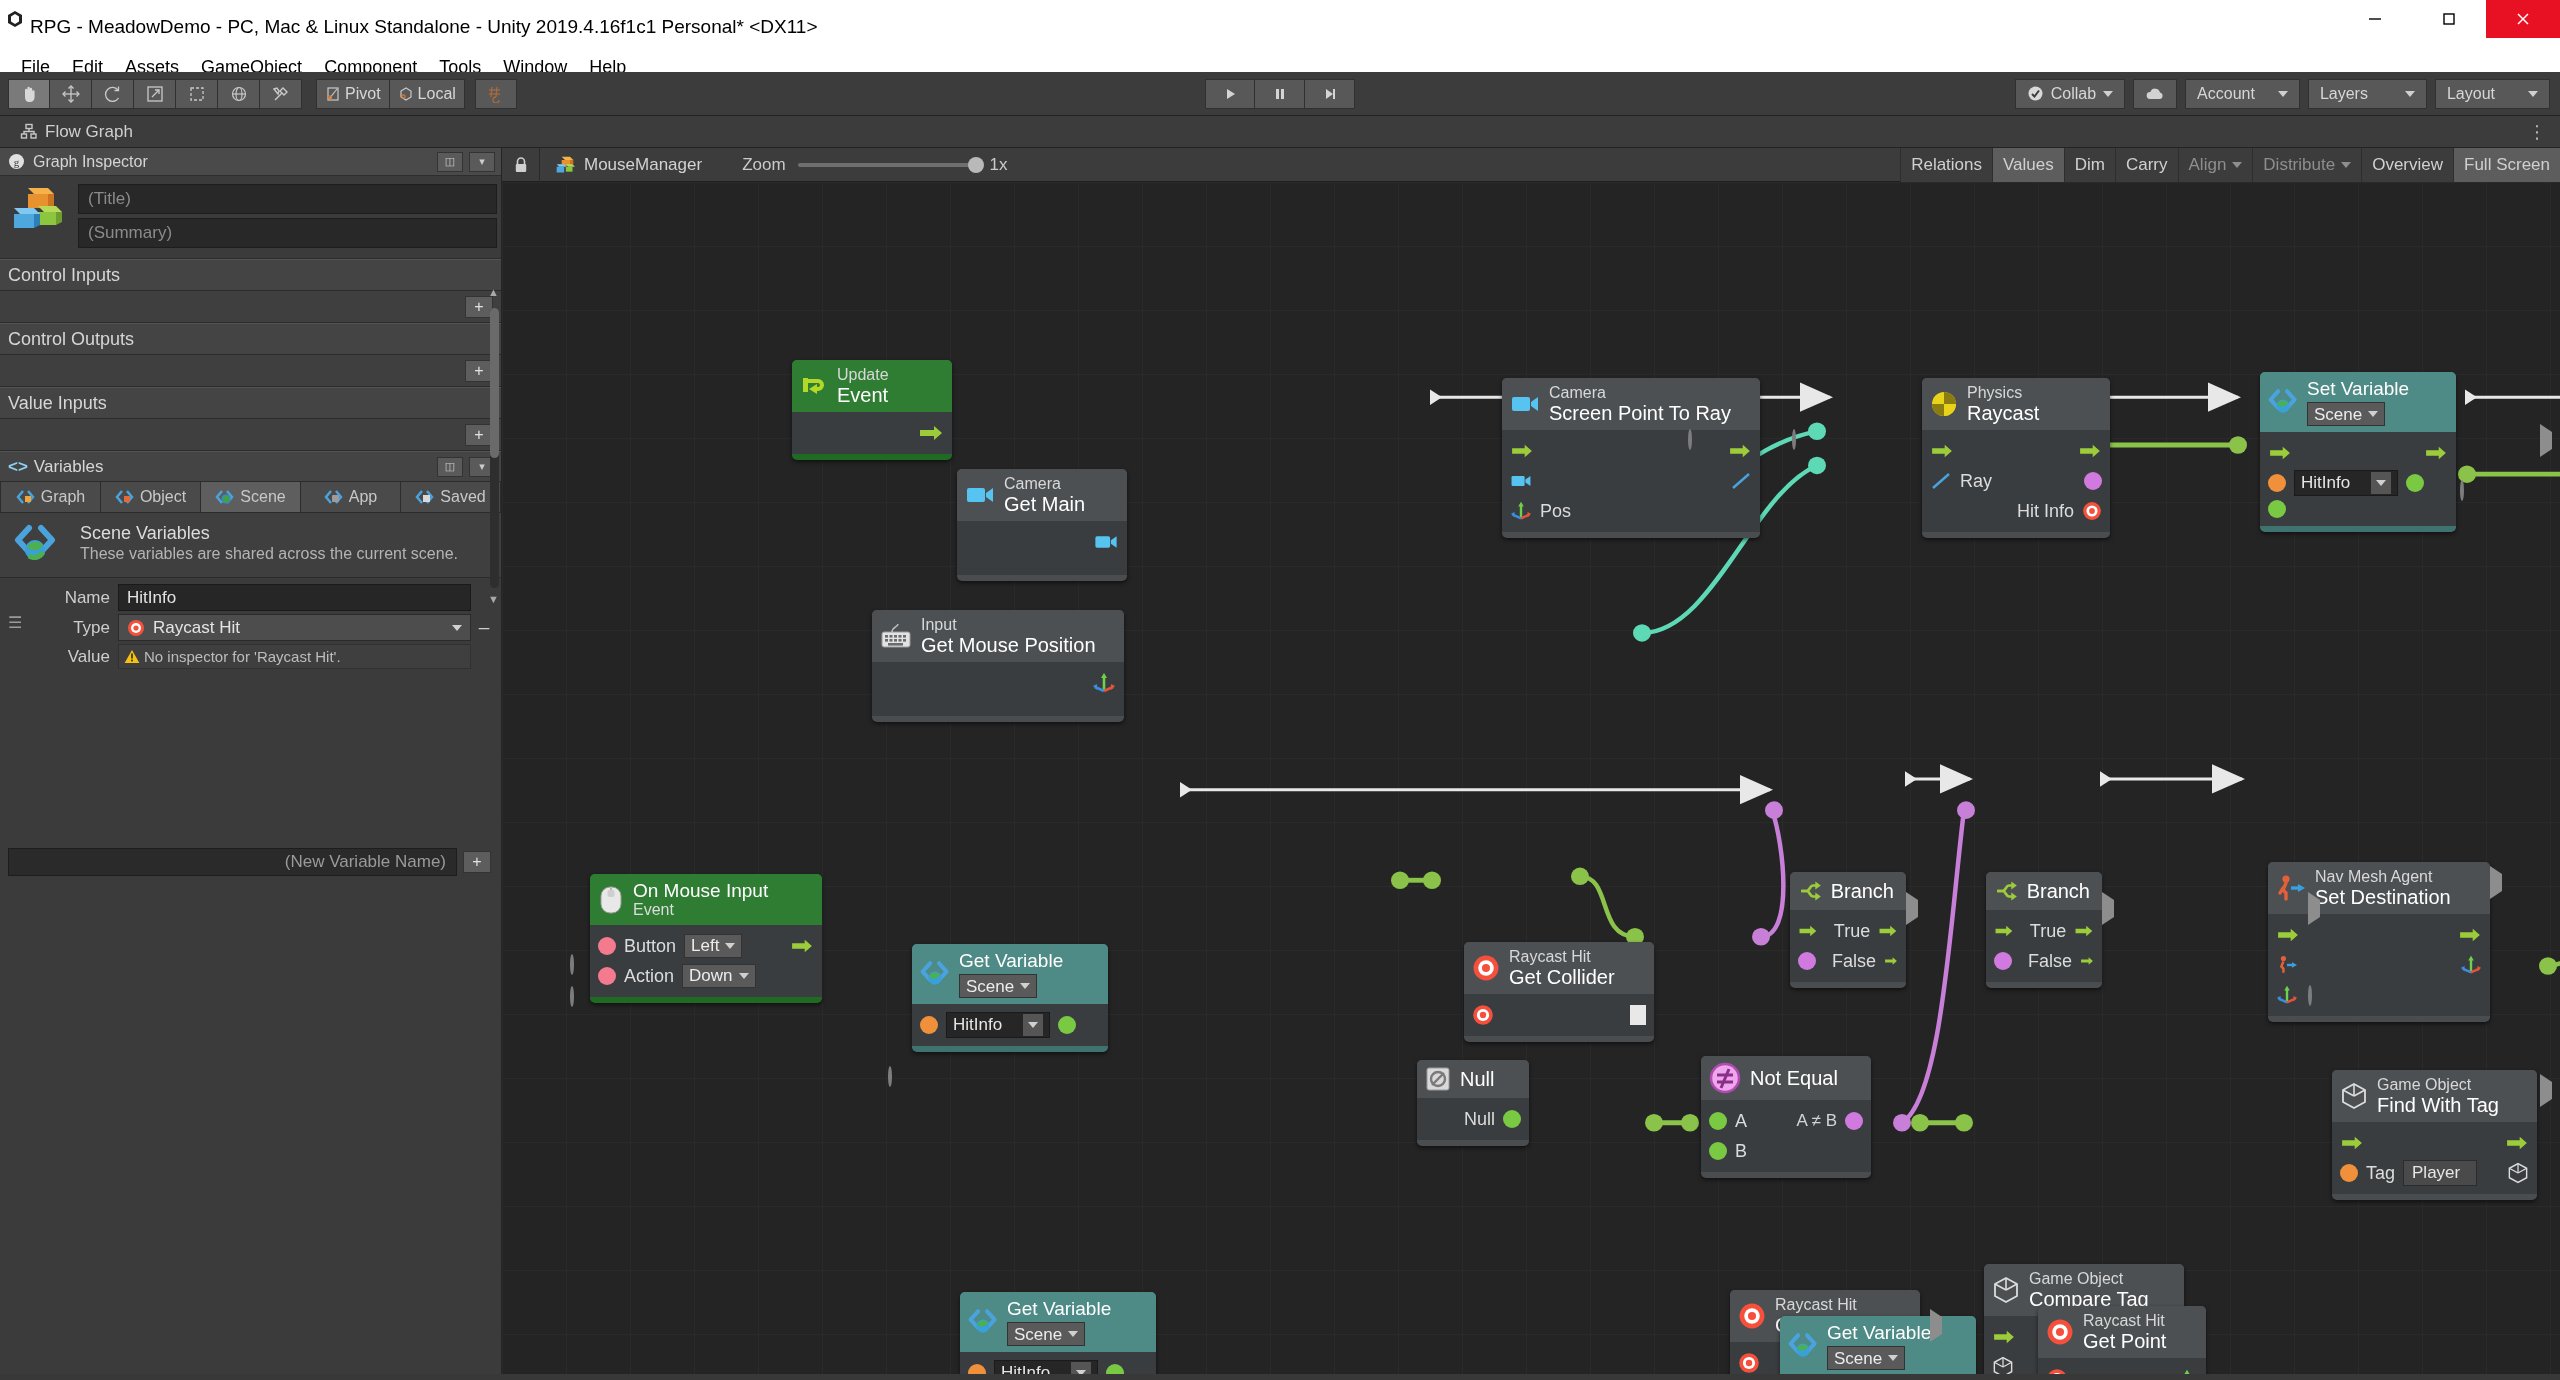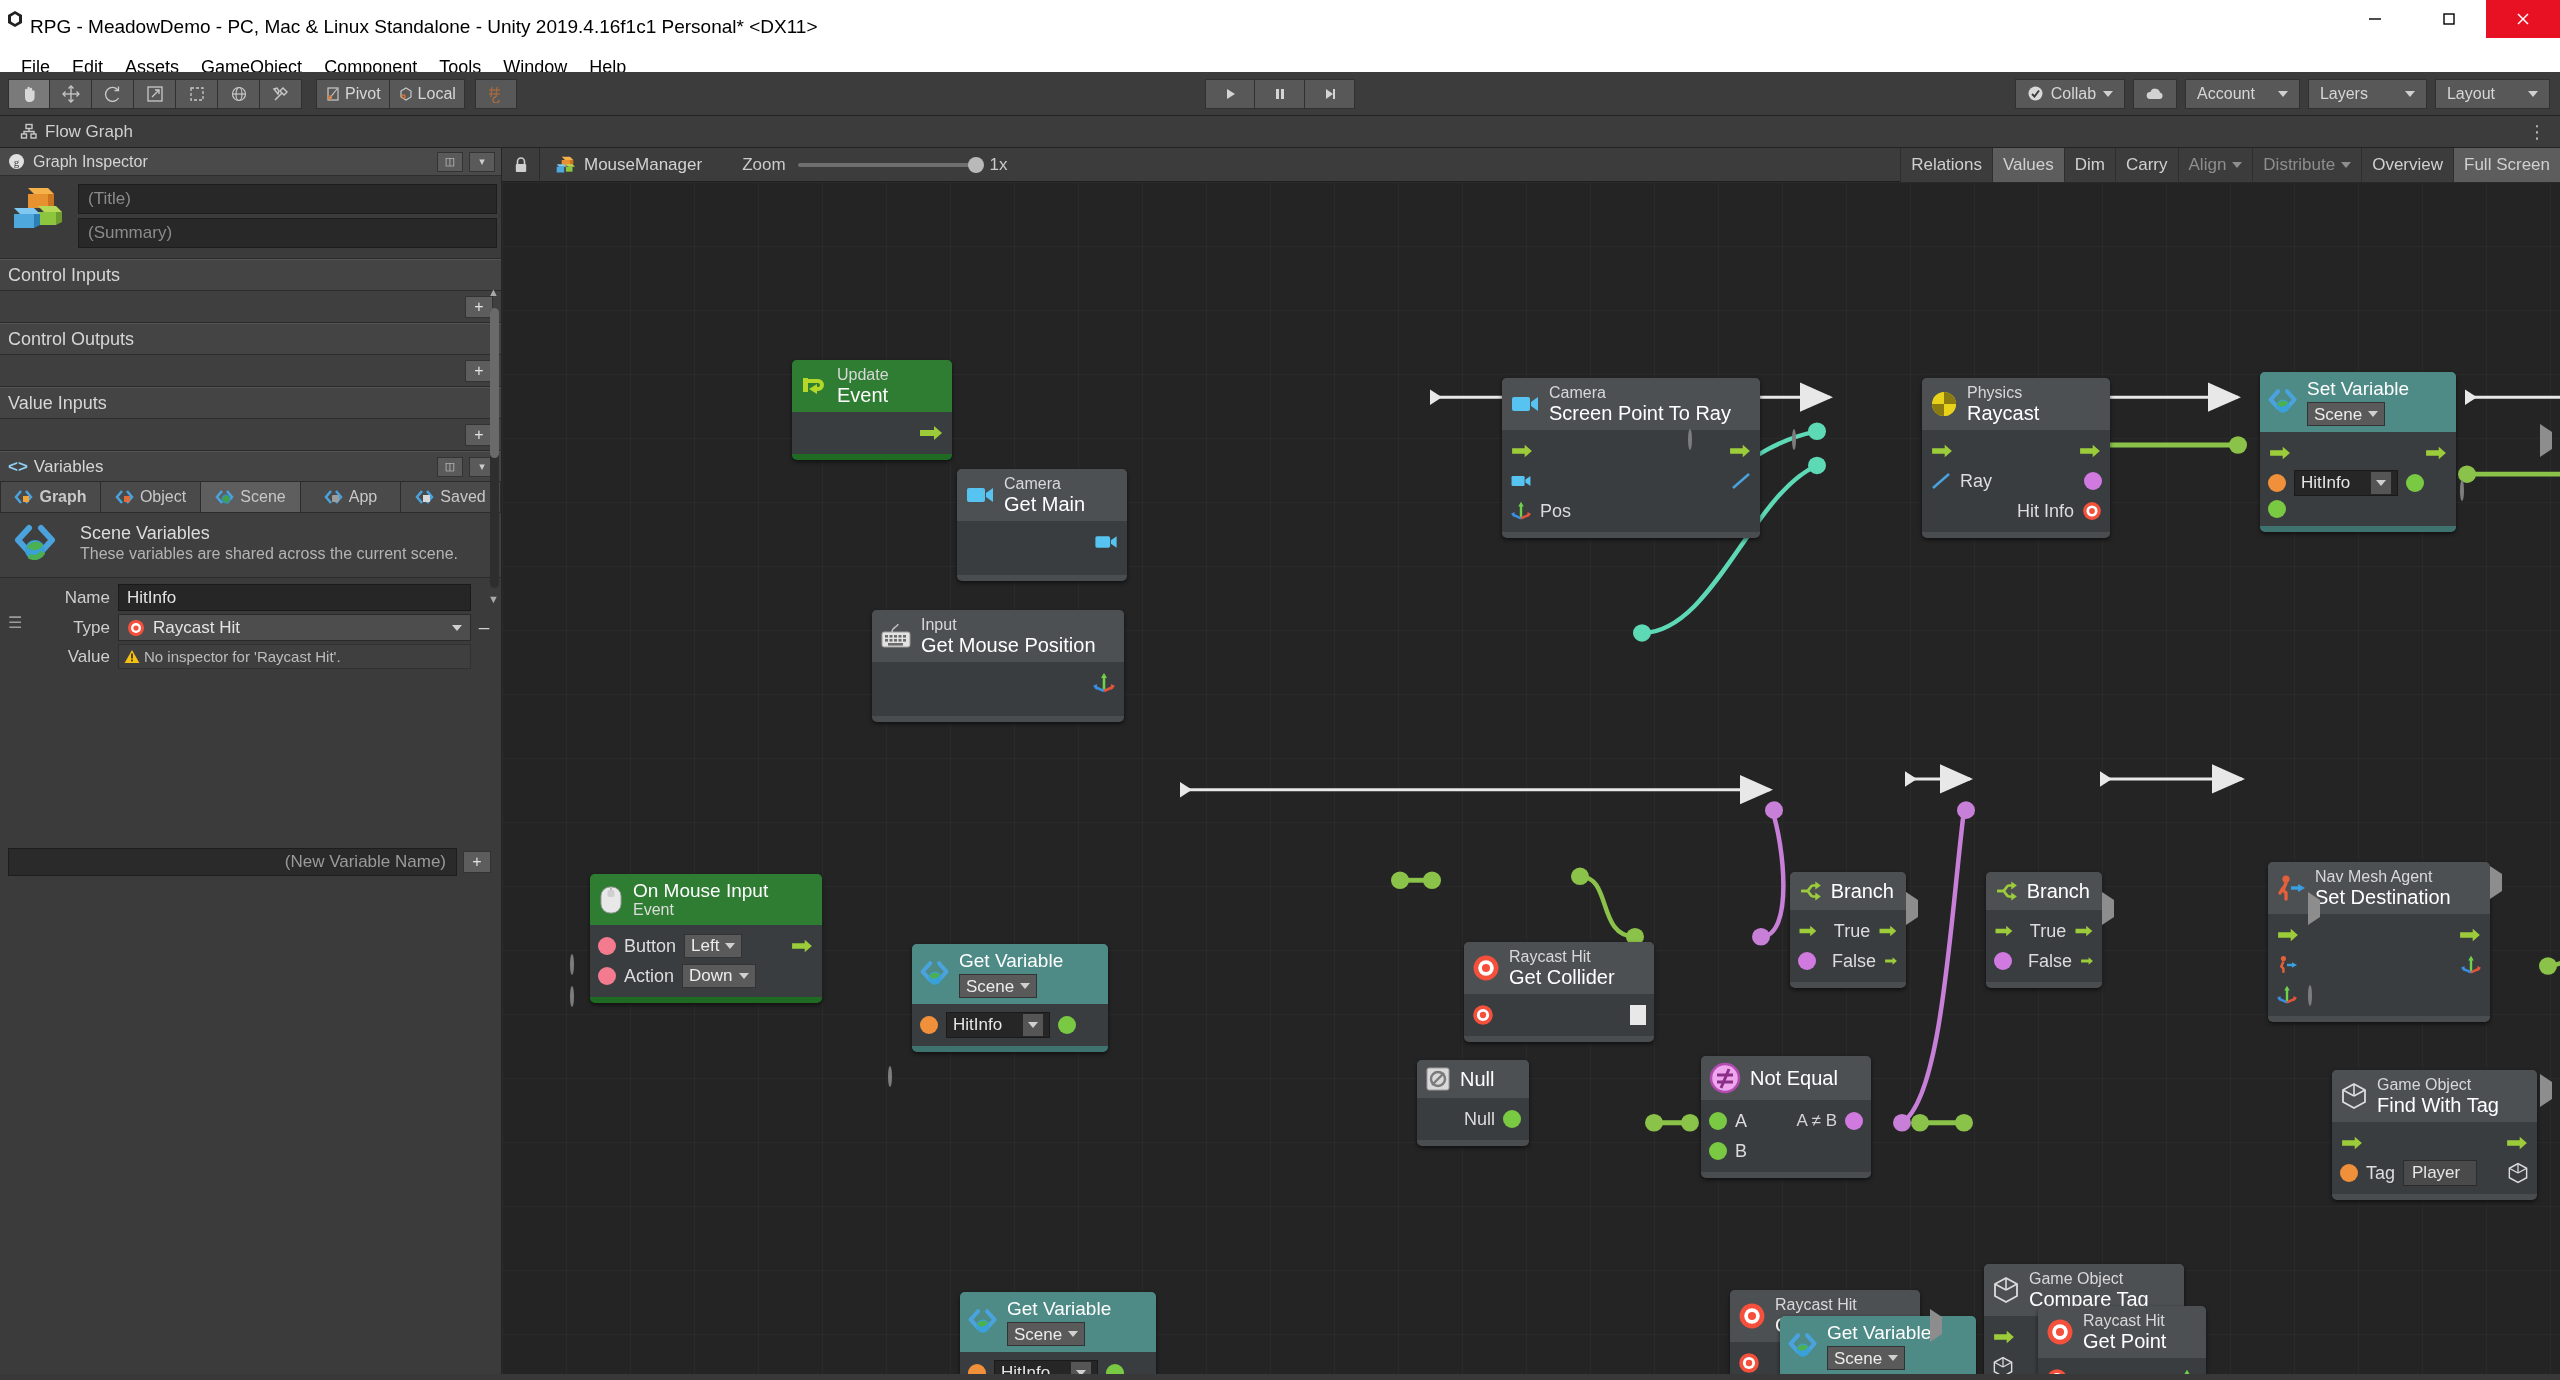--- a/index.html
+++ b/index.html
@@ -54,21 +54,21 @@
 
   .sechdr { height:32px; background:#444; border-top:1px solid #545454; border-bottom:1px solid #2b2b2b; display:flex; align-items:center; padding-left:8px; color:#d6d6d6; font-size:18px;}
   .secbody { height:32px; background:#3f3f3f; display:flex; align-items:center; justify-content:flex-end; padding-right:8px; border-bottom:1px solid #2b2b2b;}
   .plusbtn { width:28px;height:22px;background:#5d5d5d;border:1px solid #333;color:#e2e2e2;font-size:16px;display:flex;align-items:center;justify-content:center;}
 
   .varhdr { height:30px; background:#444; display:flex; align-items:center; padding-left:8px; color:#d6d6d6; font-size:17px; gap:6px; border-top:1px solid #545454;}
   .varhdr .gi-head-right { margin-left:auto; }
 
   .vartabs { display:flex; height:32px; background:#3b3b3b; }
   .vtab { flex:1; display:flex; align-items:center; justify-content:center; gap:5px; color:#c8c8c8; font-size:16px; border:1px solid #2c2c2c; border-left:none; background:#4a4a4a;}
-  .vtab:first-child { border-left:1px solid #2c2c2c;font-weight:bold;}
+  .vtab:first-child { border-left:1px solid #2c2c2c;}
   .vtab.sel { background:#5e5e5e; }
 
   .scenevars { display:flex; gap:24px; padding:10px 10px 12px 14px; background:#3f3f3f; border-bottom:1px solid #2b2b2b;}
   .svicon { width:42px; height:42px; flex:none; position:relative;}
   .svtitle { color:#dcdcdc; font-size:18px; }
   .svdesc { color:#b4b4b4; font-size:16px; line-height:1.25; }
 
   .varrow { display:flex; padding:6px 8px 8px 8px; background:#3b3b3b; gap:4px; align-items:flex-start;}
   .draghandle { width:20px; padding-top:34px; color:#9a9a9a; font-size:16px; line-height:0.6;}
   .vfields { flex:1; display:flex; flex-direction:column; gap:3px;}

